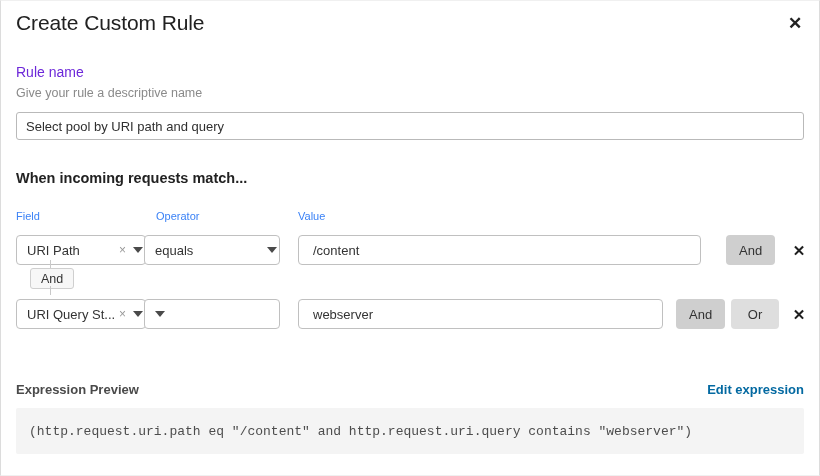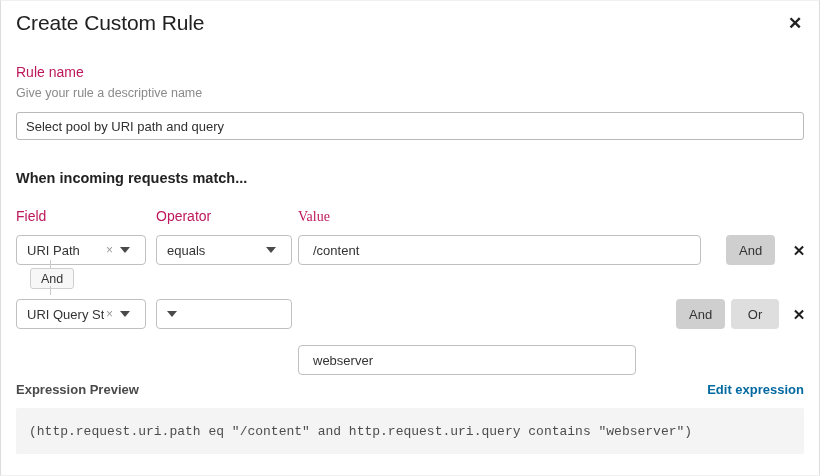--- a/index.html
+++ b/index.html
@@ -36,21 +36,21 @@
   .close-btn {
     width: 22px; height: 22px;
     display: flex; align-items: center; justify-content: center;
     background: none; border: none; cursor: pointer;
     font-size: 17px; font-weight: bold; color: #222;
     line-height: 1; padding: 0; margin-top: 2px; margin-right: -2px;
   }
 
   
   .section-label {
-    font-size: 14px; color: #be185d;
+    font-size: 14px; color: #6d28d9;
     margin-top: 27px; line-height: 18px;
   }
   .section-help {
     font-size: 12.5px; color: #8a8a8a;
     margin-top: 4px; line-height: 16px;
   }
   .text-input {
     display: block; width: 100%;
     height: 28px; margin-top: 11px;
     border: 1px solid #b9b9b9; border-radius: 3px;
@@ -62,39 +62,39 @@
 
   
   .match-heading {
     font-size: 14.5px; font-weight: bold;
     color: #222; margin-top: 29px; line-height: 19px;
   }
 
   .col-headers { position: relative; height: 19px; margin-top: 19px; }
   .col-head {
     position: absolute; top: 0;
-    font-size: 14px; color: #be185d; line-height: 19px;
+    font-size: 11px; color: #3b82f6; line-height: 19px;
   }
   .col-field    { left: 0px; }
   .col-operator { left: 140px; }
-  .col-value    { left: 282px; font-family: Liberation Serif, serif; }
+  .col-value    { left: 282px; }
 
   
   .cond-row { position: relative; height: 30px; }
   #row1 { margin-top: 9px; }
   #row2 { margin-top: 8px; }
 
   .sel {
     position: absolute; top: 0; height: 30px;
     border: 1px solid #c0c0c0; border-radius: 4px;
     background: #fff; display: flex; align-items: center;
-    cursor: pointer; padding: 0 13px 0 10px;
+    cursor: pointer; padding: 0 0 0 10px;
   }
   .sel-field { left: 0px; width: 130px; }
-  .sel-op    { left: 140px; width: 136px; }
+  .sel-op    { left: 128px; width: 136px; }
 
   .sel-text {
     flex: 1; font-size: 13px; color: #333;
     white-space: nowrap; overflow: hidden;
     text-overflow: clip;
   }
   .clear-x {
     font-size: 12px; color: #9a9a9a;
     padding: 0 7px 0 2px; cursor: pointer; line-height: 1;
   }
@@ -107,21 +107,21 @@
   }
 
   .val-input {
     position: absolute; top: 0; left: 282px; height: 30px;
     border: 1px solid #c0c0c0; border-radius: 4px;
     background: #fff; font-size: 13px; color: #333;
     padding: 0 14px; outline: none;
     font-family: "Liberation Sans", sans-serif;
   }
   .val-wide   { width: 403px; }
-  .val-narrow { width: 338px; margin-top: 46px; }
+  .val-narrow { width: 365px; }
 
   .logic-btn {
     position: absolute; top: 0; height: 30px;
     min-width: 48px; padding: 0 13px;
     border: none; border-radius: 4px;
     font-size: 13px; color: #333; cursor: pointer;
     font-family: "Liberation Sans", sans-serif;
     display: flex; align-items: center; justify-content: center;
   }
   .logic-and { background: #cfcfcf; }

